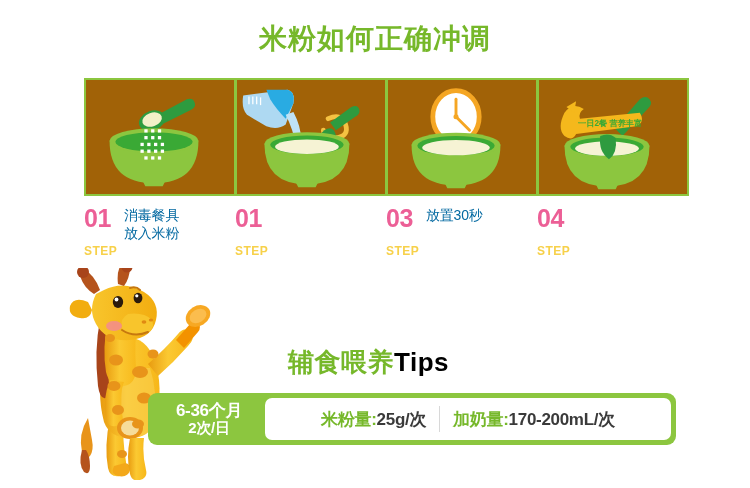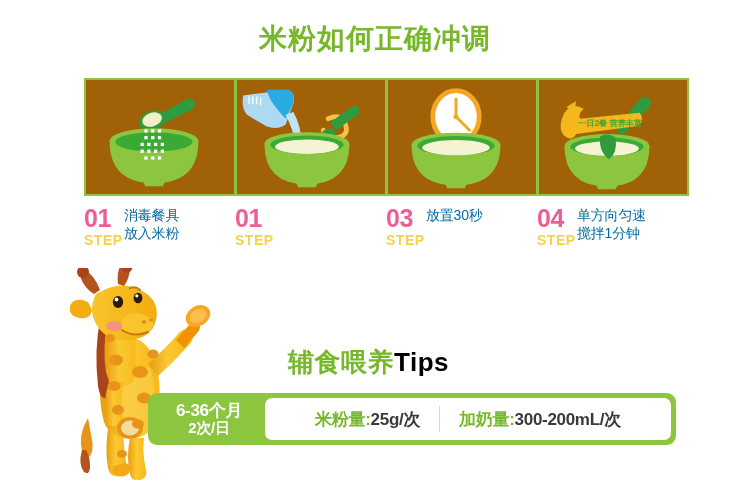--- a/index.html
+++ b/index.html
@@ -63,25 +63,25 @@
   }
   .step-num {
     display: block;
     font-size: 25px;
     font-weight: bold;
     color: #ec5f96;
     letter-spacing: -0.5px;
   }
   .step-word {
     display: block;
-    font-size: 14px;
+    font-size: 12px;
     font-weight: bold;
     color: #f7d14a;
     letter-spacing: 0.5px;
-    margin-top: 2px;
+    margin-top: 14px;
   }
   .step-text {
     flex: 1 1 auto;
     font-size: 14px;
     line-height: 1.28;
     color: #0369a1;
     padding-top: 1px;
     letter-spacing: -0.2px;
   }
   .step-text .l2 { display: block; }
@@ -123,21 +123,21 @@
   }
   #age-block .sub { font-size: 15px; display: block; }
   #dose-panel {
     flex: 1 1 auto;
     align-self: stretch;
     background: #ffffff;
     border-radius: 7px;
     display: flex;
     align-items: center;
     justify-content: center;
-    gap: 6px;
+    gap: 0;
   }
   .dose-cell {
     font-size: 17px;
     font-weight: bold;
     color: #3a3a3a;
     white-space: nowrap;
     padding: 0 13px;
     letter-spacing: -0.3px;
   }
   .dose-cell .k { color: #76b82a; }
@@ -303,24 +303,20 @@
         <ellipse cx="70" cy="71" rx="33" ry="7.5" fill="#f6f3d4"></ellipse>
 
         <path d="M63 58 Q61 74 72 82 Q81 76 79 60 Q72 54 63 58 Z" fill="#2e9b3f"></path>
       </svg>
     </div>
     <div class="step-caption">
       <div class="step-numblock">
         <span class="step-num">04</span>
         <span class="step-word">STEP</span>
       </div>
-      <div class="step-text">
-        <span>单方向匀速</span>
-        <span class="l2">搅拌1分钟</span>
-      </div>
     </div>
   </div>
 
 </div>
 
 <div id="tips-heading">
   <span class="cn">辅食喂养</span><span class="en">Tips</span>
 </div>
 
 <div id="giraffe">
@@ -407,16 +403,16 @@
   <div id="age-block">
     <span>6-36个月</span>
     <span class="sub">2次/日</span>
   </div>
   <div id="dose-panel">
     <div class="dose-cell">
       <span class="k">米粉量:</span><span>25g/次</span>
     </div>
     <div id="dose-divider"></div>
     <div class="dose-cell">
-      <span class="k">加奶量:</span><span>300-200mL/次</span>
+      <span class="k">加奶量:</span><span>170-200mL/次</span>
     </div>
   </div>
 </div>
 
 </body></html>

